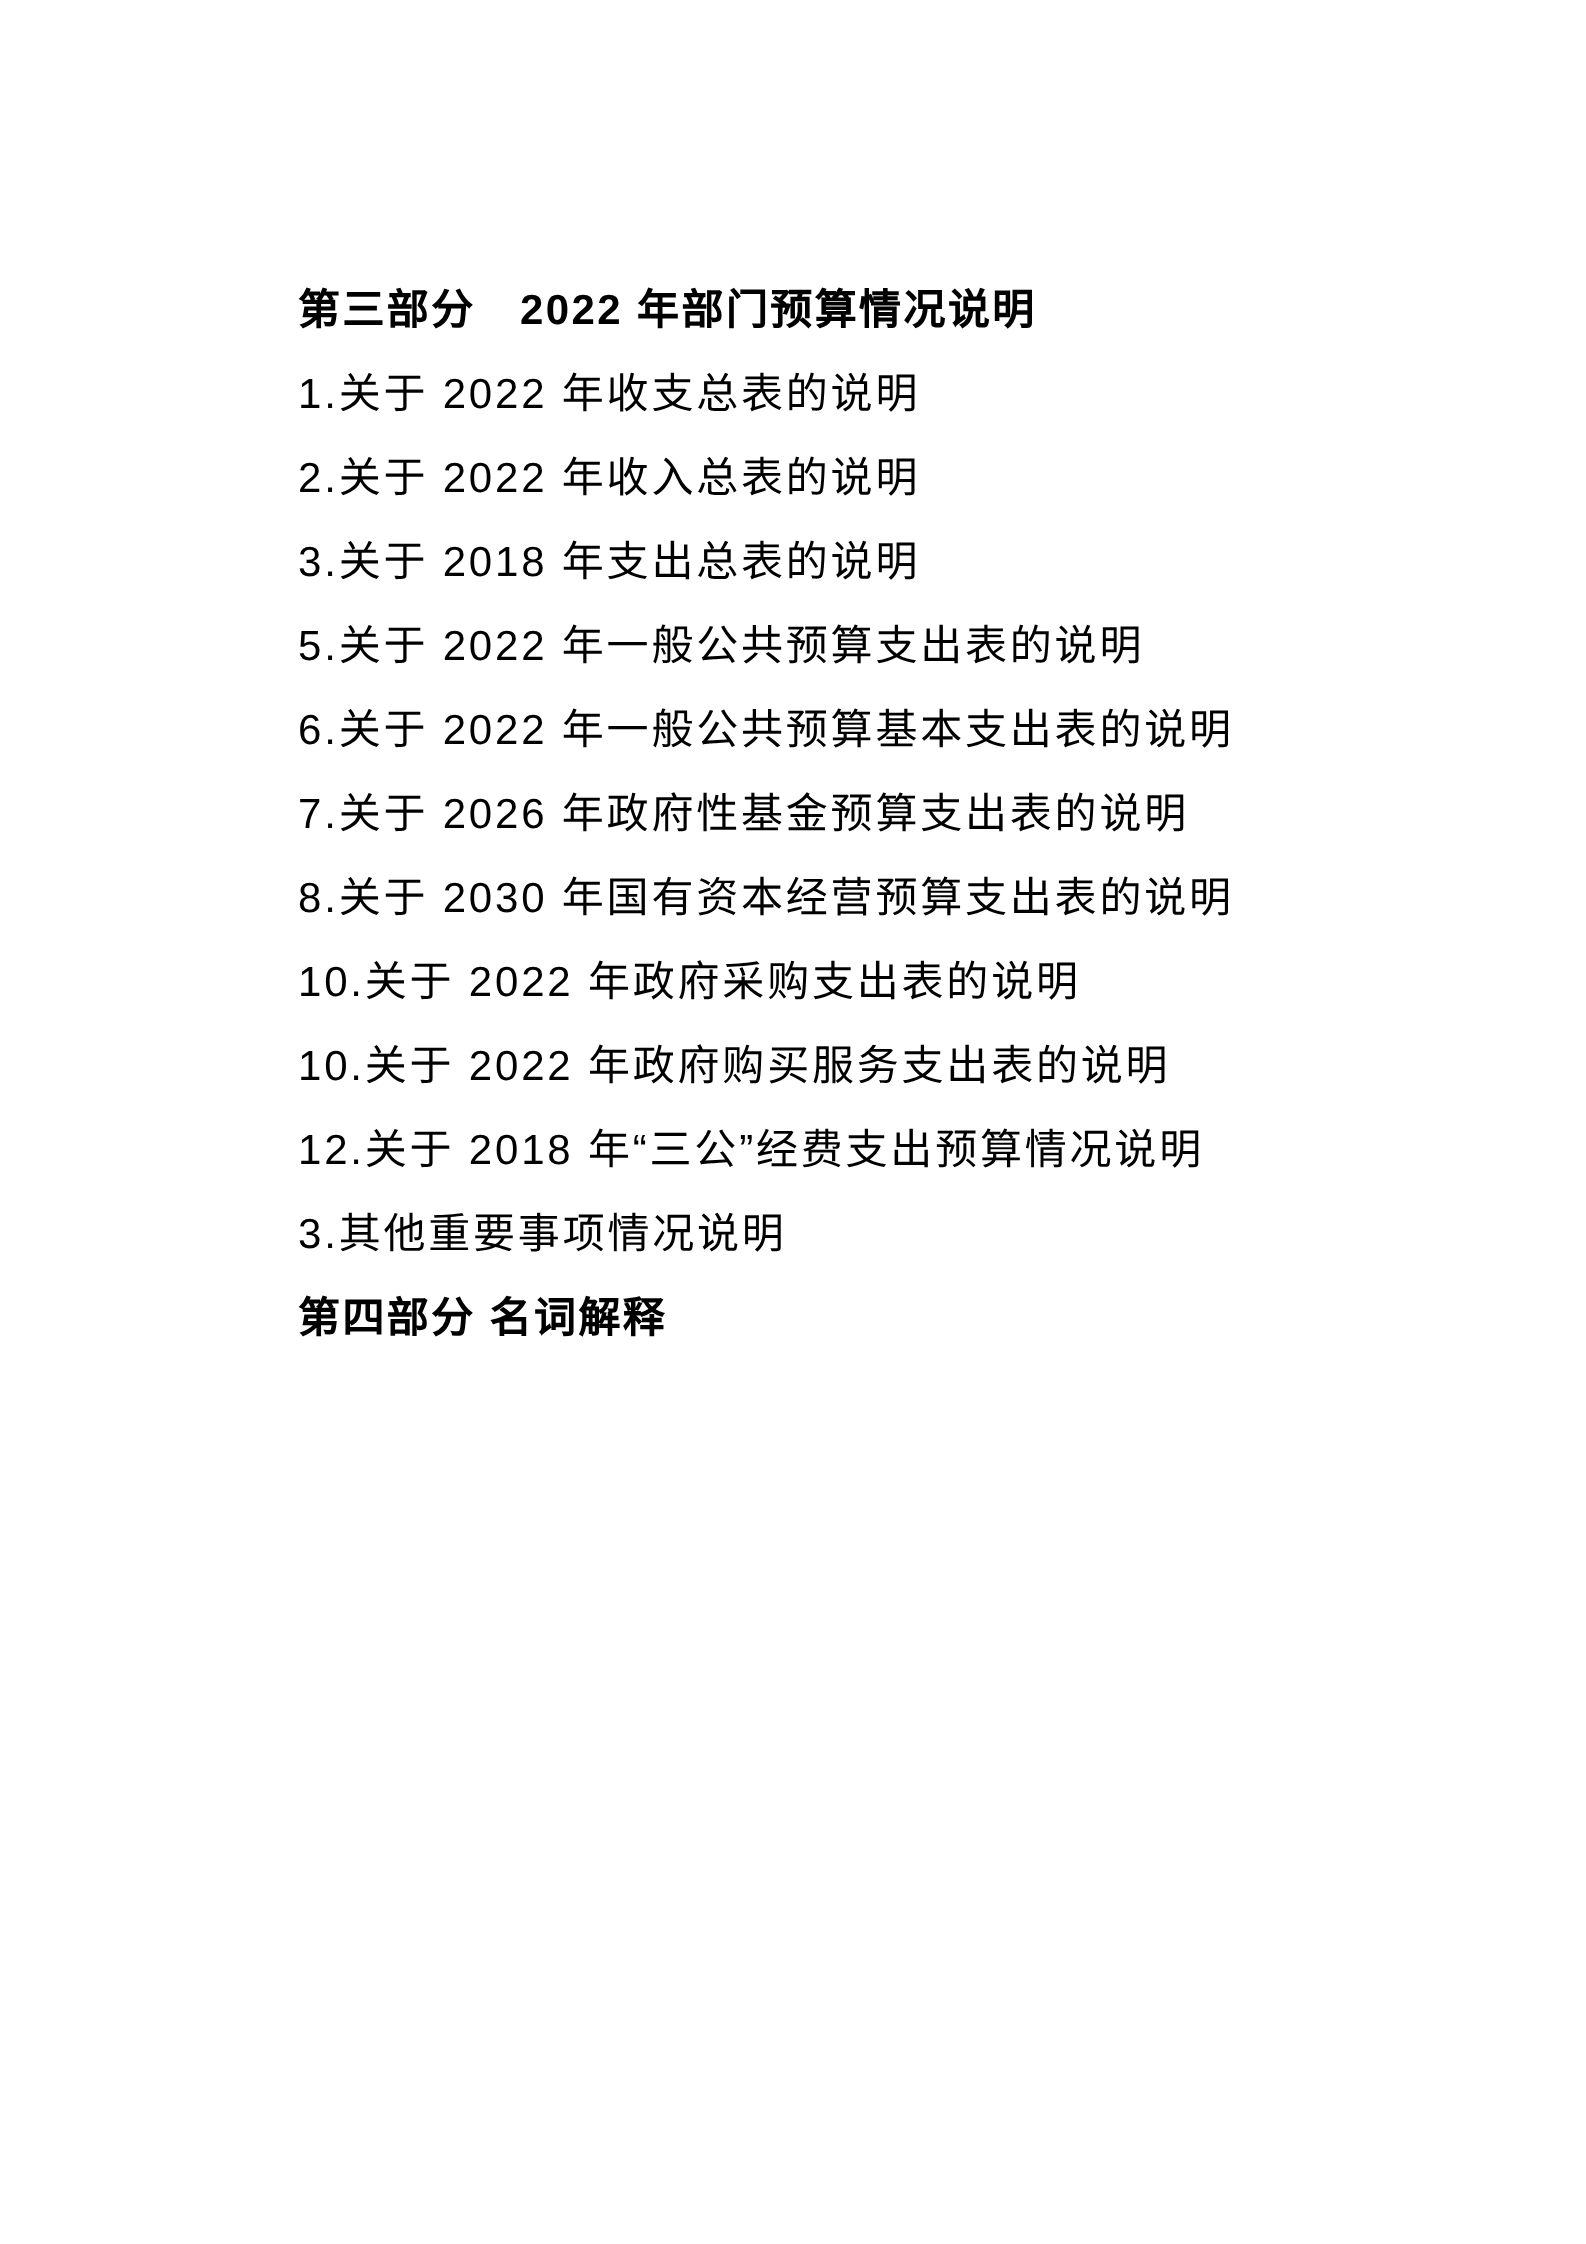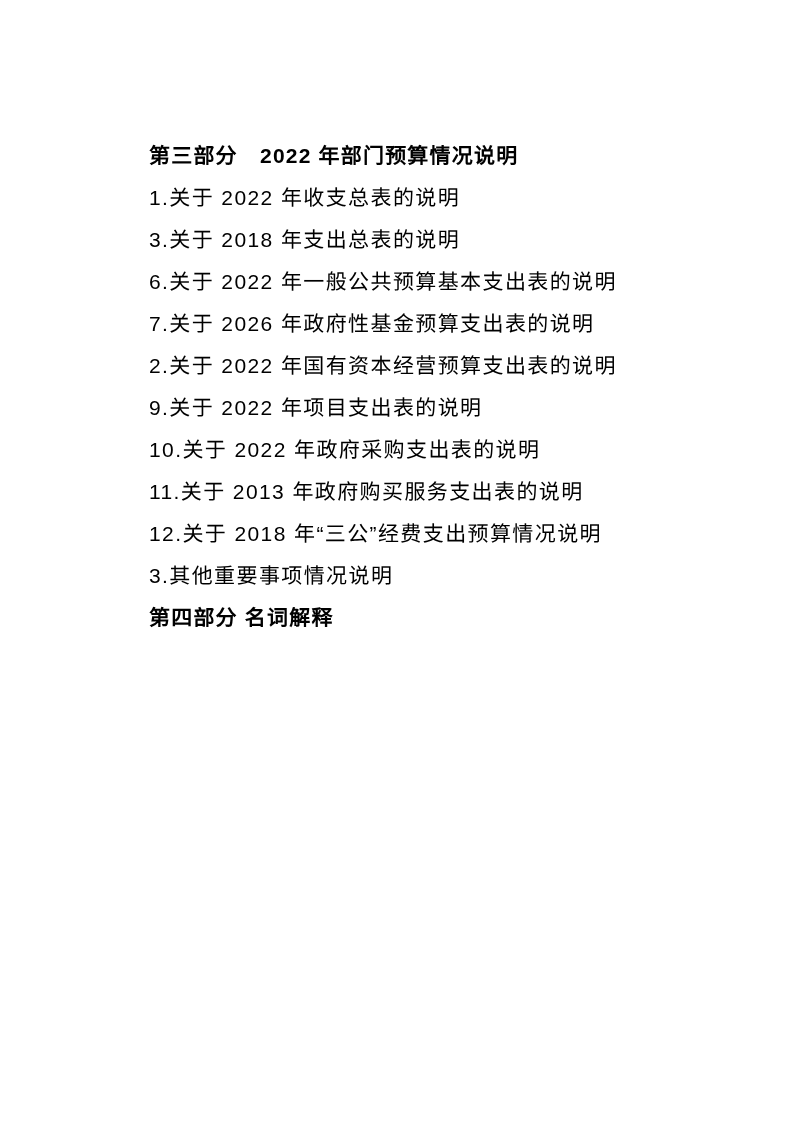--- a/index.html
+++ b/index.html
@@ -35,24 +35,25 @@
     letter-spacing: 1.2px;
   }
 </style>
 </head>
 <body>
 
 <div class="page">
   <div class="content">
     <div class="line heading">第三部分　2022 年部门预算情况说明</div>
     <div class="line">1.关于 2022 年收支总表的说明</div>
+    <div class="line">2.关于 2022 年收入总表的说明</div>
     <div class="line">3.关于 2018 年支出总表的说明</div>
+    <div class="line">5.关于 2022 年一般公共预算支出表的说明</div>
     <div class="line">6.关于 2022 年一般公共预算基本支出表的说明</div>
     <div class="line">7.关于 2026 年政府性基金预算支出表的说明</div>
-    <div class="line">2.关于 2022 年国有资本经营预算支出表的说明</div>
-    <div class="line">9.关于 2022 年项目支出表的说明</div>
+    <div class="line">8.关于 2030 年国有资本经营预算支出表的说明</div>
     <div class="line">10.关于 2022 年政府采购支出表的说明</div>
-    <div class="line">11.关于 2013 年政府购买服务支出表的说明</div>
+    <div class="line">10.关于 2022 年政府购买服务支出表的说明</div>
     <div class="line">12.关于 2018 年“三公”经费支出预算情况说明</div>
     <div class="line">3.其他重要事项情况说明</div>
     <div class="line heading">第四部分 名词解释</div>
   </div>
 </div>
 
 </body></html>

